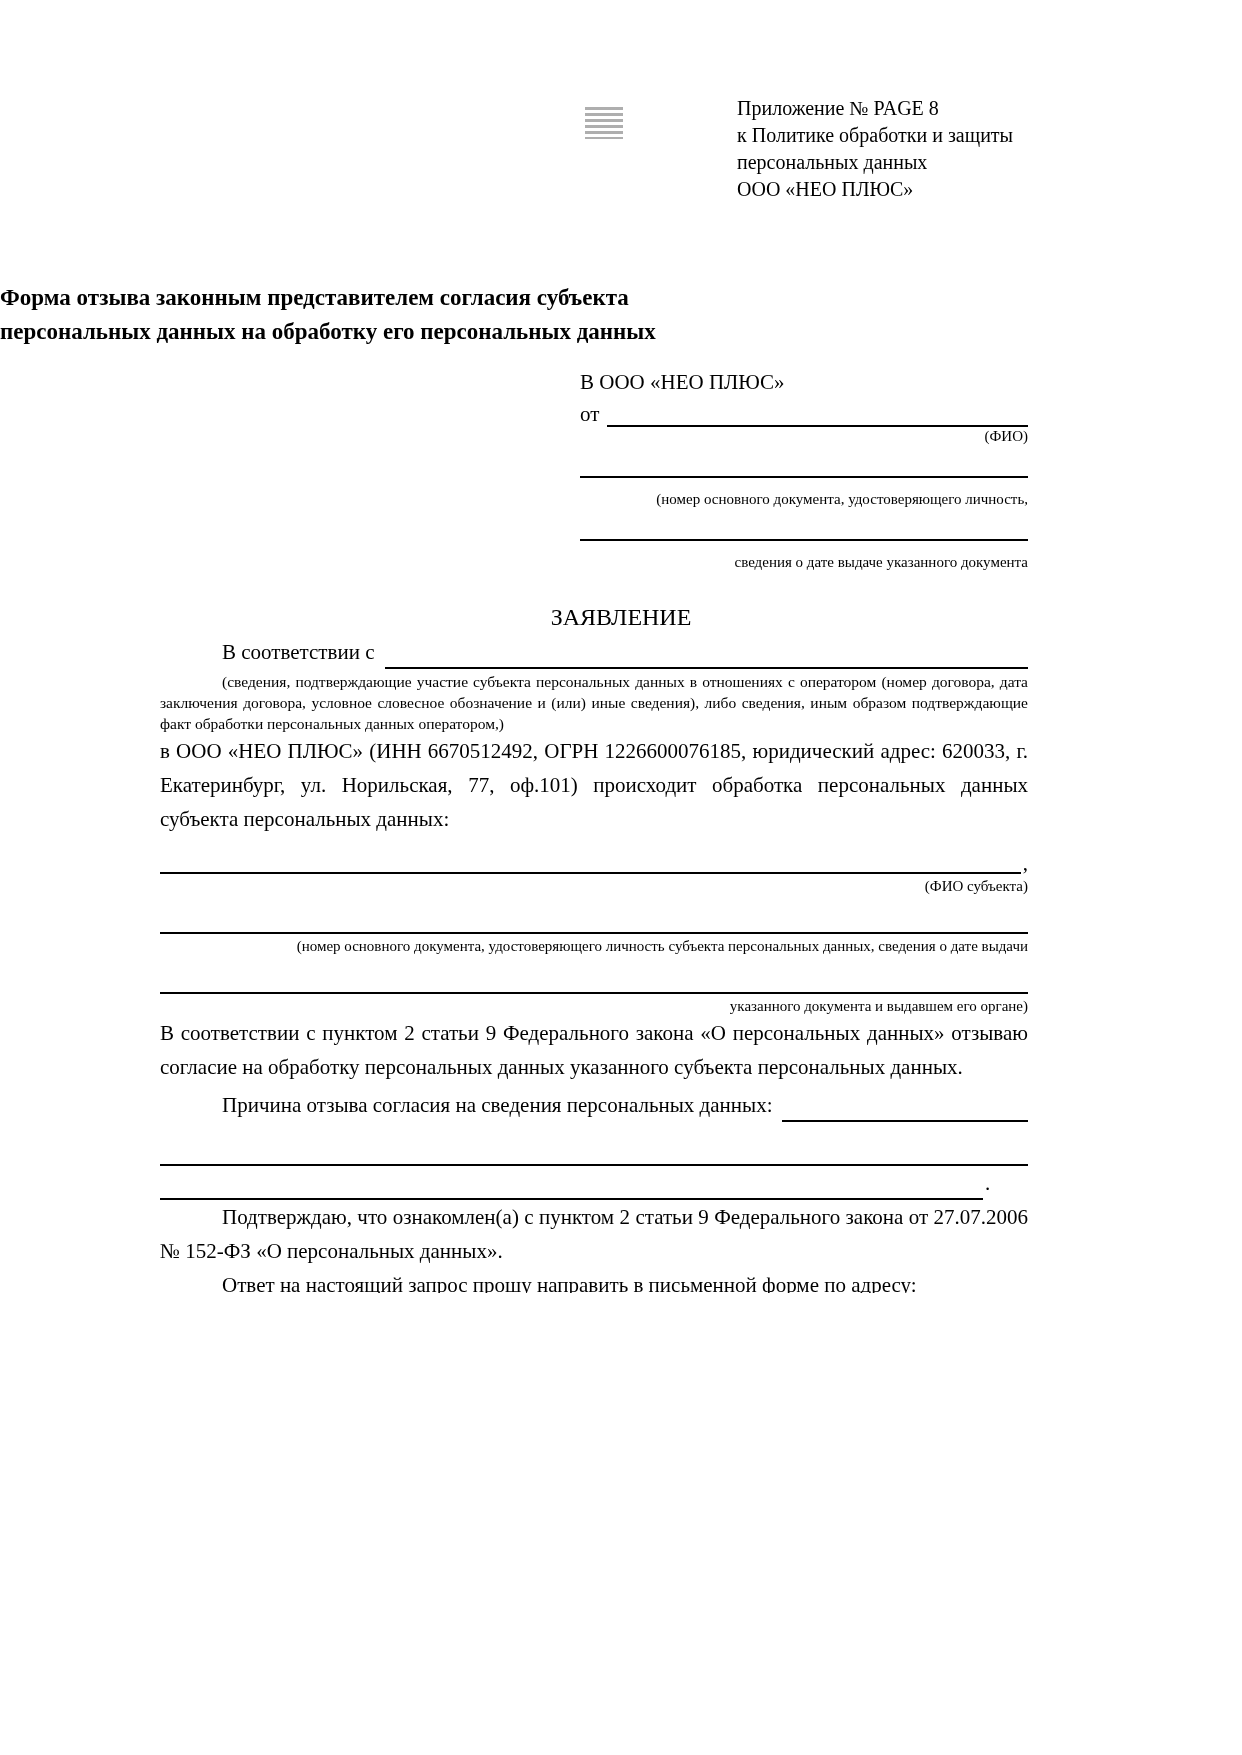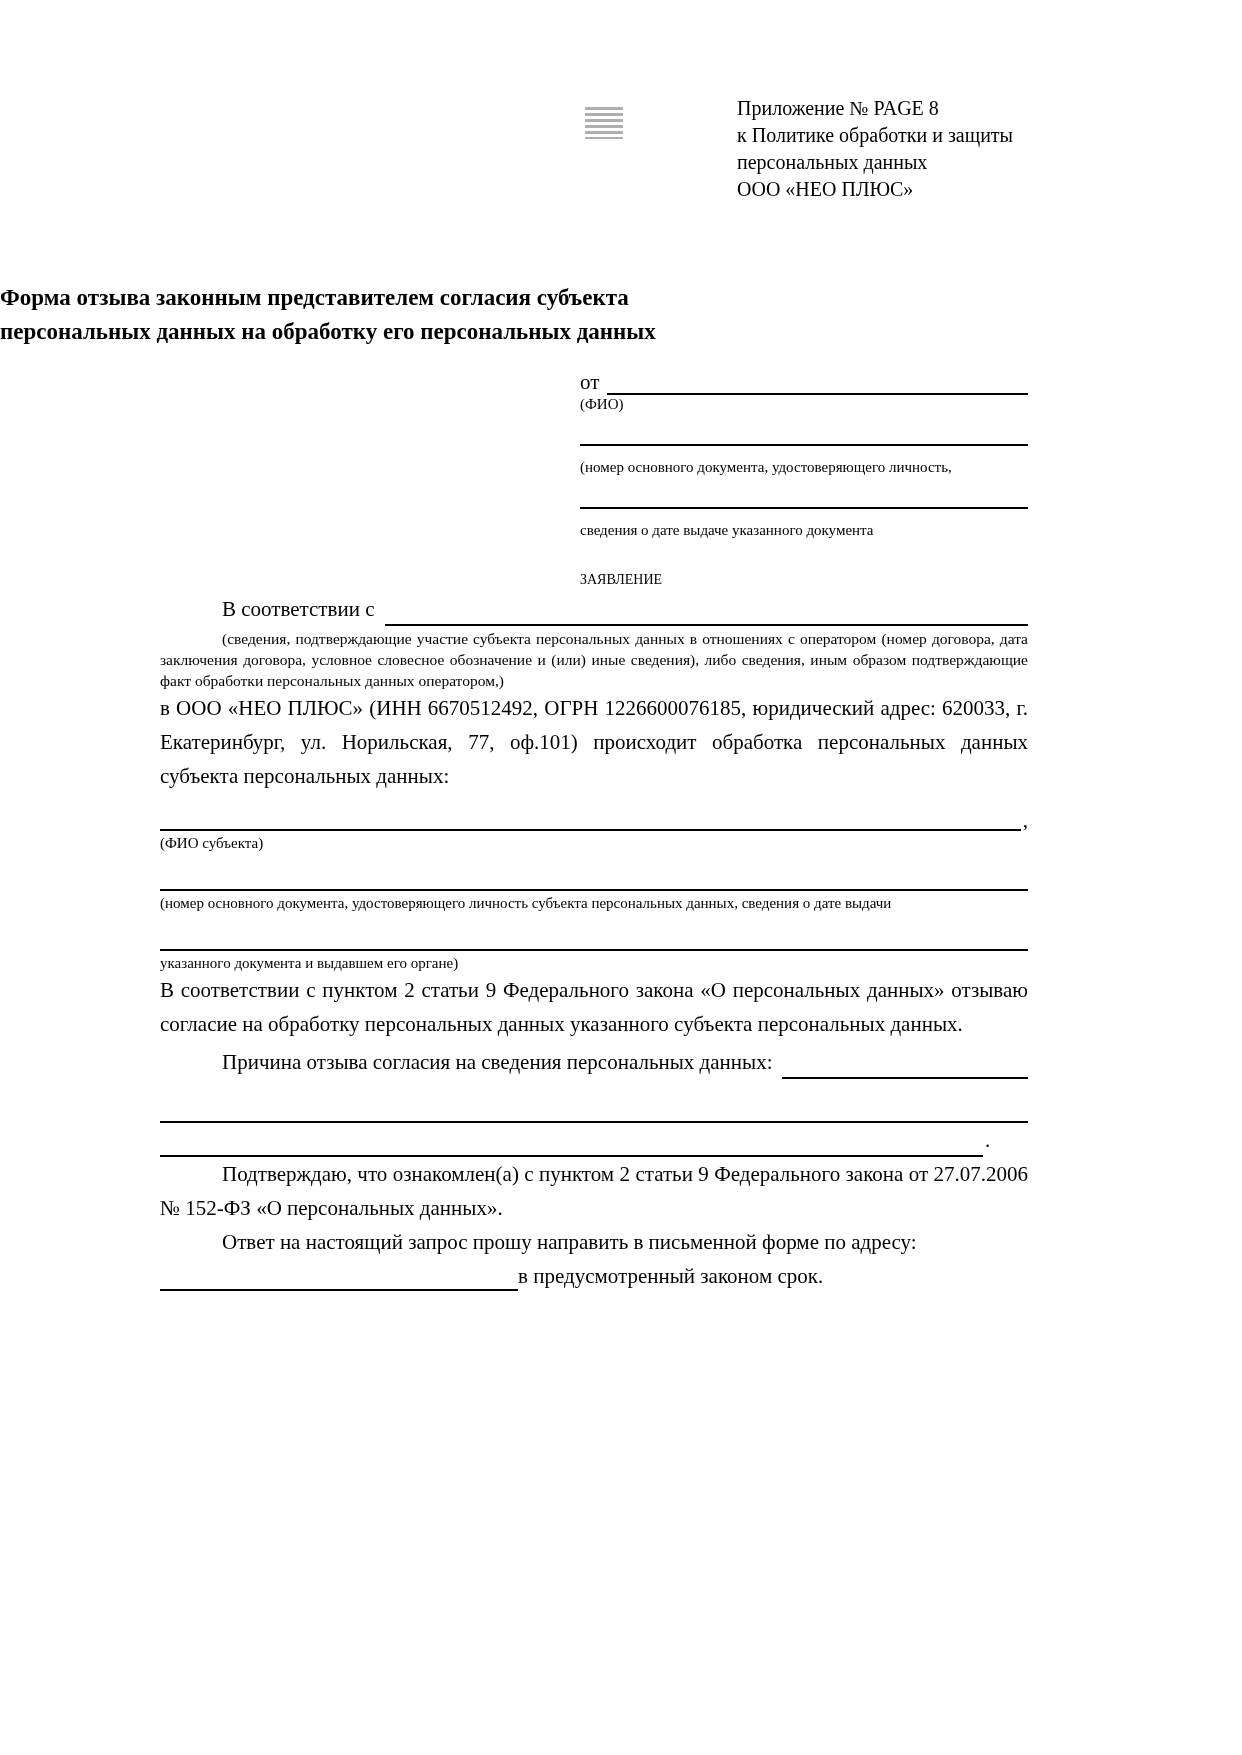--- a/index.html
+++ b/index.html
@@ -25,25 +25,25 @@
   .title{
     margin-top:78px;
     font-weight:bold;font-size:23px;line-height:34px;
   }
   
   .addressee{margin:20px 214px 0 580px;font-size:21px;line-height:26px;}
   .from-row{display:flex;align-items:flex-end;margin-top:6px;}
   .from-row .lbl{white-space:nowrap;padding-right:8px;}
   .line{border-bottom:2px solid #000;}
   .grow{flex:1;}
-  .cap{font-size:15px;line-height:19px;text-align:left;}
+  .cap{font-size:15px;line-height:19px;text-align:right;}
   .addr-field .fline{height:30px;border-bottom:2px solid #000;}
   .addr-field .cap{margin-top:12px;}
   
-  .statement-h{margin-top:32px;text-align:center;font-size:14px;}
+  .statement-h{margin-top:32px;text-align:center;font-size:24px;}
   .content{margin:0 214px 0 160px;font-size:21px;line-height:34px;}
   .accordance-row{display:flex;align-items:flex-end;margin-top:4px;}
   .accordance-row .lbl{white-space:nowrap;padding-left:62px;padding-right:10px;}
   .small-note{
     font-size:15.5px;line-height:21px;text-align:justify;
     text-indent:62px;margin-top:2px;
   }
   .para{text-align:justify;}
   .subject-field{margin-top:2px;}
   .subject-field .row{display:flex;align-items:flex-end;}
@@ -84,20 +84,21 @@
       <div>ООО «НЕО ПЛЮС»</div>
     </div>
   </div>
 
   <div class="title">
     <div>Форма отзыва законным представителем согласия субъекта</div>
     <div>персональных данных на обработку его персональных данных</div>
   </div>
 
   <div class="addressee">
+    <div>В ООО «НЕО ПЛЮС»</div>
     <div class="from-row">
       <span class="lbl">от</span>
       <span class="line grow"></span>
     </div>
     <div class="cap">(ФИО)</div>
 
     <div class="addr-field">
       <div class="fline"></div>
       <div class="cap">(номер основного документа, удостоверяющего личность,</div>
     </div>

